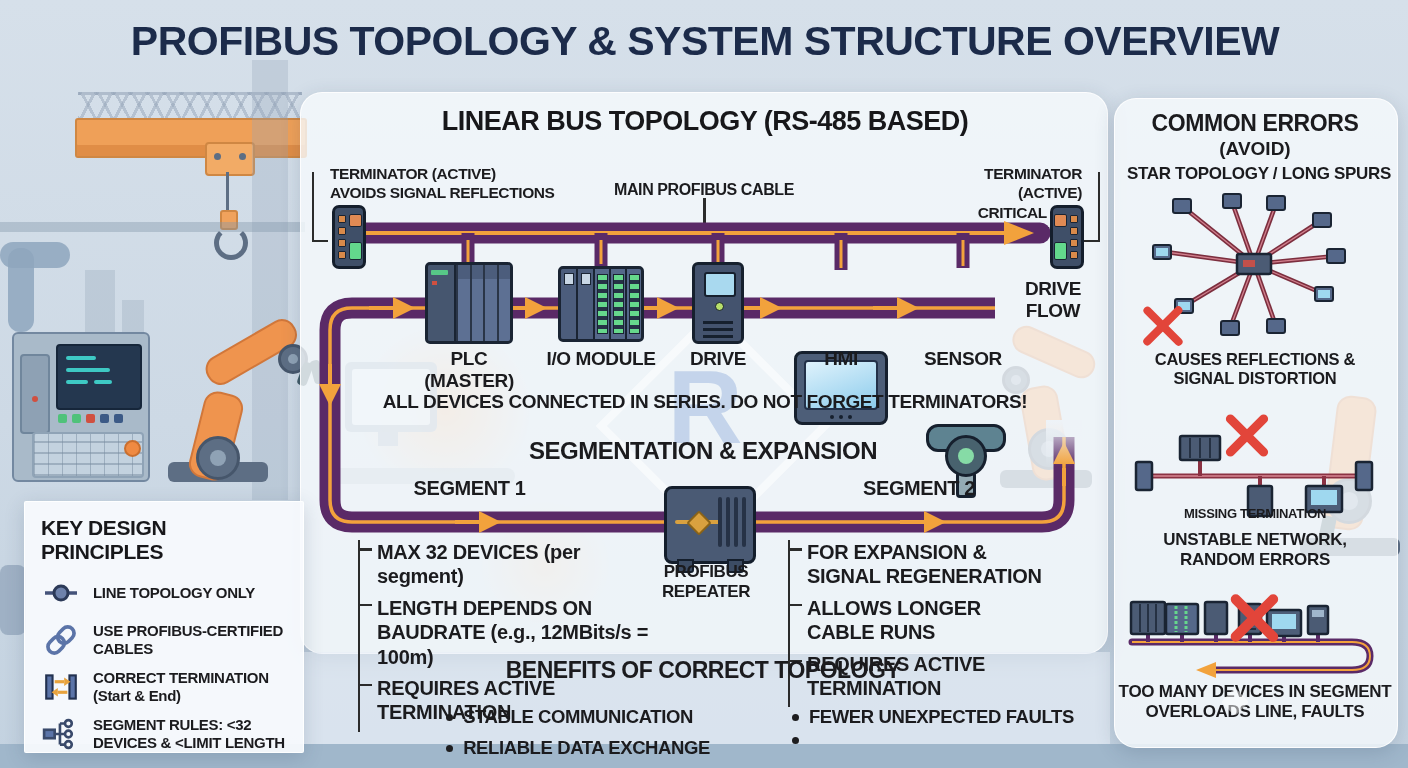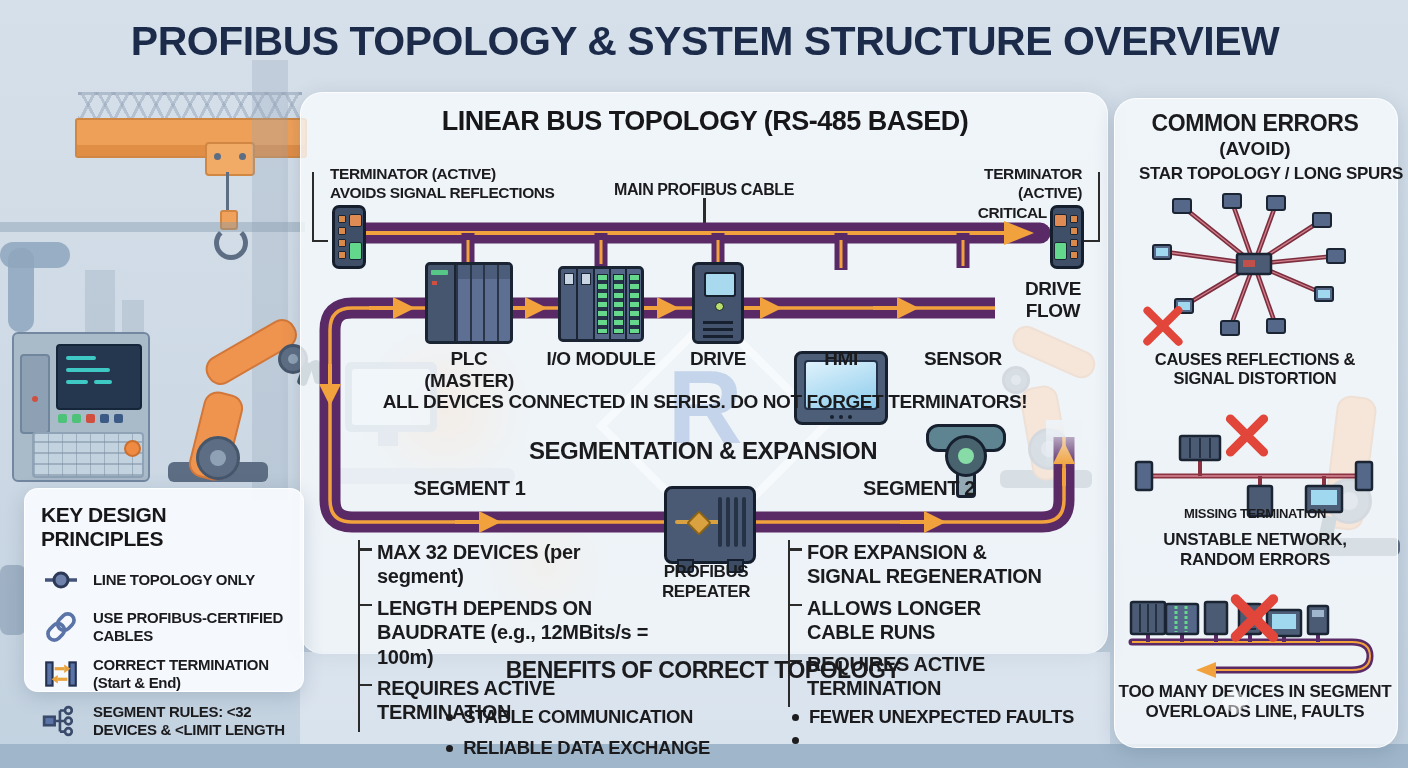--- a/index.html
+++ b/index.html
@@ -48,21 +48,21 @@
   .bg-monitor::before{content:"";position:absolute;inset:7px;background:#dce8f2;border-radius:3px;}
   .bg-stand{position:absolute;left:378px;top:432px;width:20px;height:14px;background:#8fa3b8;opacity:.85;}
   .bg-conv{position:absolute;left:330px;top:468px;width:185px;height:16px;background:#9fb0c2;border-radius:8px;opacity:.8;}
   .strip{position:absolute;left:0;top:744px;width:1408px;height:24px;background:#a0b7cb;}
   .benefits-band{position:absolute;left:300px;top:652px;width:810px;height:92px;background:rgba(232,239,247,.6);}
   .sparkle{position:absolute;left:1225px;top:692px;width:20px;height:20px;background:rgba(255,255,255,.5);transform:rotate(45deg);border-radius:3px;}
   
   .card{position:absolute;background:rgba(246,250,253,.80);border:1px solid rgba(255,255,255,.85);box-shadow:0 5px 20px rgba(40,60,90,.18);}
   .main-card{left:300px;top:92px;width:806px;height:560px;border-radius:22px;}
   .right-card{left:1114px;top:98px;width:282px;height:648px;border-radius:22px;}
-  .left-card{left:24px;top:488px;width:280px;height:204px;border-radius:14px;background:rgba(248,251,254,.92);}
+  .left-card{left:24px;top:501px;width:280px;height:252px;border-radius:2px;background:rgba(248,251,254,.92);}
   .page-title{left:100px;top:18px;width:1210px;text-align:center;font-size:41px;font-weight:800;color:#1c2b4a;letter-spacing:-0.5px;}
   .bus-heading{left:400px;top:106px;width:610px;text-align:center;font-size:27px;font-weight:800;color:#17171a;letter-spacing:-0.5px;}
   .lbl{font-weight:800;color:#1b1b1e;line-height:1.25;letter-spacing:-0.4px;}
   .bracket-l{position:absolute;left:312px;top:172px;width:14px;height:68px;border-left:2.5px solid #2b2b2b;border-bottom:2.5px solid #2b2b2b;}
   .bracket-r{position:absolute;left:1084px;top:172px;width:14px;height:68px;border-right:2.5px solid #2b2b2b;border-bottom:2.5px solid #2b2b2b;}
   .cable-tick{position:absolute;left:703px;top:198px;width:2.5px;height:26px;background:#2b2b2b;}
   .dev-label{position:absolute;text-align:center;font-weight:800;font-size:19px;color:#1b1b1e;line-height:1.15;letter-spacing:-0.4px;}
   .series-note{left:340px;top:390px;width:730px;text-align:center;font-size:19px;font-weight:800;letter-spacing:-0.4px;}
   .seg-title{left:450px;top:436px;width:506px;text-align:center;font-size:24px;font-weight:800;letter-spacing:-0.5px;}
   .seg-label{position:absolute;text-align:center;font-size:20px;font-weight:800;letter-spacing:-0.4px;}
@@ -487,21 +487,21 @@
           </svg>
         </div>
         <div class="kp-text">SEGMENT RULES: &lt;32 DEVICES &amp; &lt;LIMIT LENGTH</div>
       </div>
     </div>
   </div>
 
   <div class="abs" style="left:1114px;top:98px;width:282px;height:648px;">
     <div class="ce-title">COMMON ERRORS</div>
     <div class="ce-sub">(AVOID)</div>
-    <div class="ce-h" style="left:20px;top:66px;width:274px;font-size:17px;">STAR TOPOLOGY / LONG SPURS</div>
+    <div class="ce-h" style="left:8px;top:66px;width:274px;font-size:17px;">STAR TOPOLOGY / LONG SPURS</div>
 
     <svg style="position:absolute;left:32px;top:92px;" width="216" height="152" viewBox="0 0 216 152">
       <g stroke="#7c2e3e" stroke-width="4.5">
         <path d="M108 74 L36 16"></path>
           <path d="M108 74 L86 12"></path>
           <path d="M108 74 L130 14"></path>
           <path d="M108 74 L176 30"></path>
           <path d="M108 74 L190 66"></path>
         <path d="M108 74 L178 104"></path>
           <path d="M108 74 L130 136"></path>

